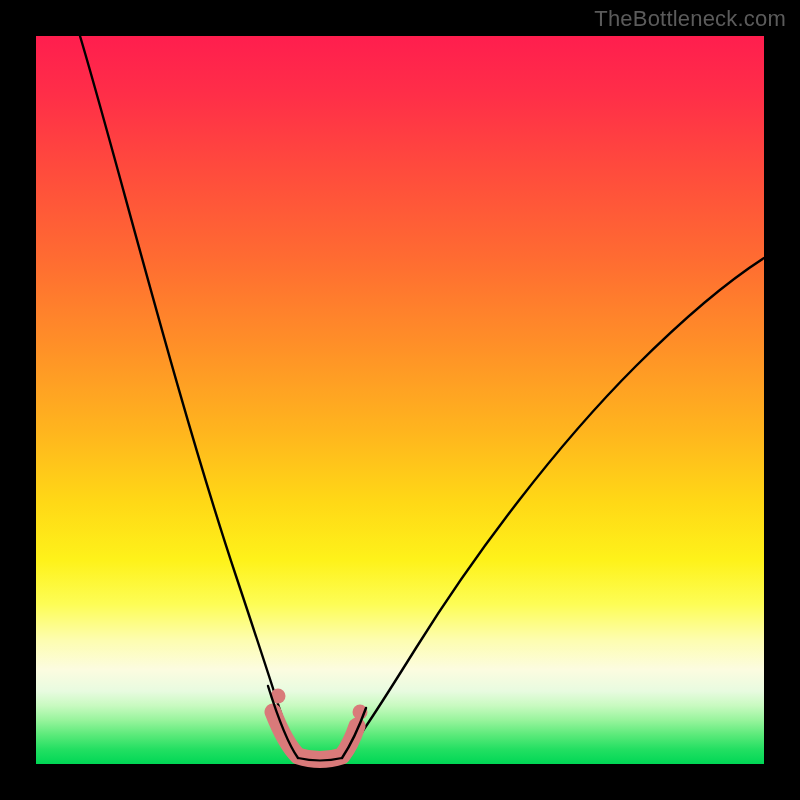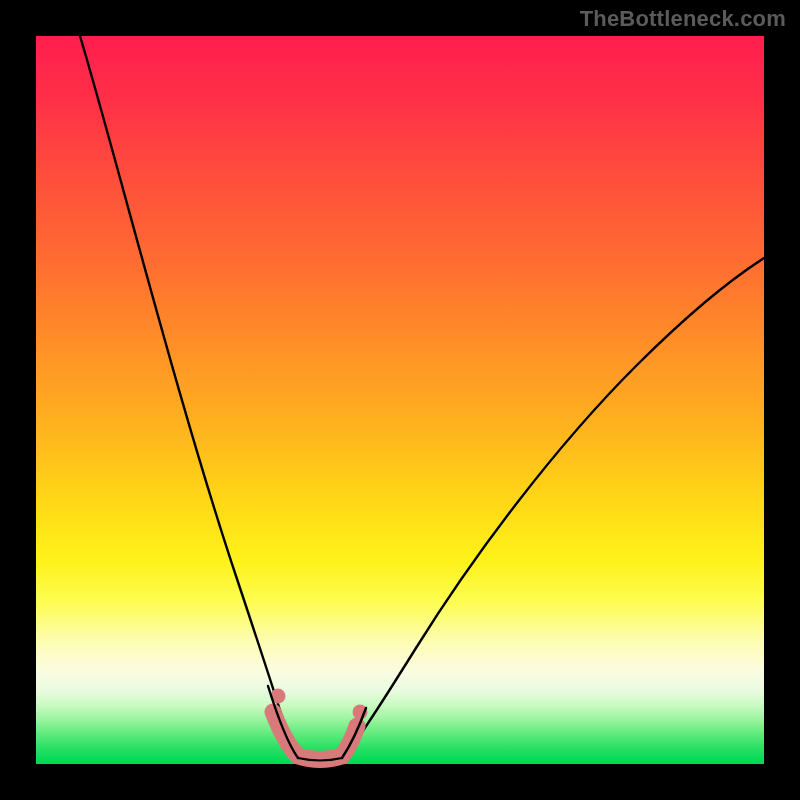--- a/index.html
+++ b/index.html
@@ -47,21 +47,21 @@
       #00d755 100%
     );
   }
   .watermark {
     position: absolute;
     top: 6px;
     right: 14px;
     color: #5b5b5b;
     font-size: 22px;
     letter-spacing: 0.2px;
-    font-weight: 700;
+    font-weight: 400;
     text-align: right;
   }
   svg.curves {
     position: absolute;
     left: 0;
     top: 0;
     width: 728px;
     height: 728px;
     overflow: visible;
   }

